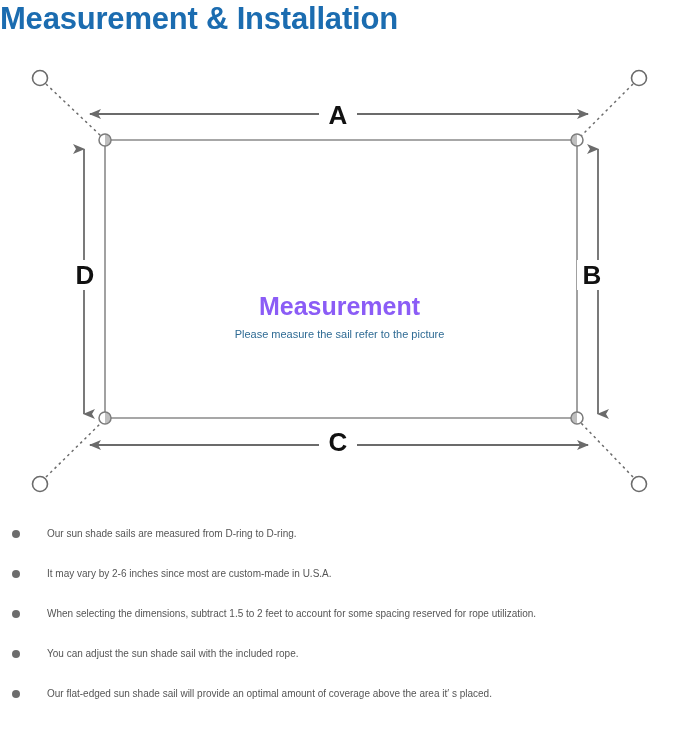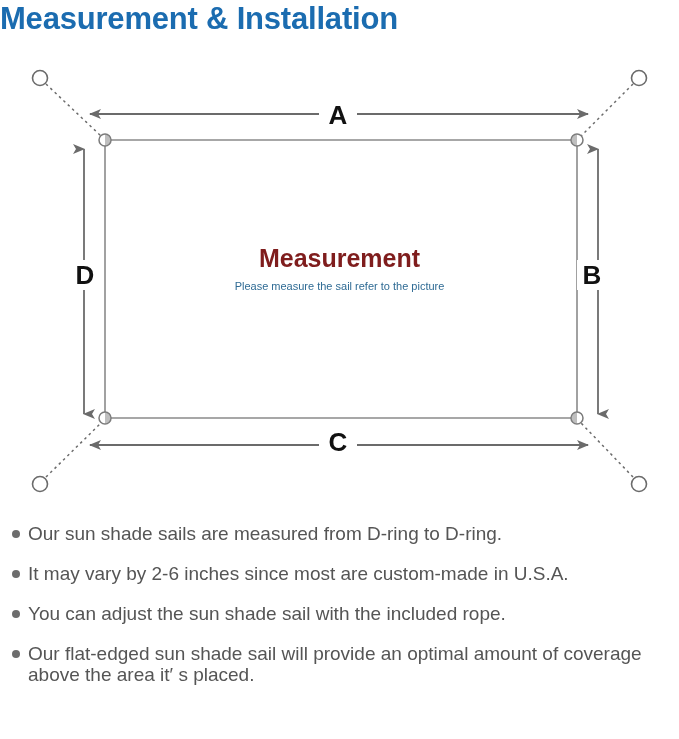--- a/index.html
+++ b/index.html
@@ -47,23 +47,24 @@
     position: absolute;
     left: 0;
     top: 194px;
     width: 679px;
     text-align: center;
     pointer-events: none;
   }
   #center-title {
     font-size: 25px;
     font-weight: bold;
-    color: #7f1d1d;
+    color: #8b5cf6;
     line-height: 32px;
     white-space: nowrap;
+    margin-top: 48px;
   }
   #center-sub {
     font-size: 11px;
     color: #2f6b94;
     line-height: 24px;
     white-space: nowrap;
   }
 
   
   .dim-letter {
@@ -82,24 +83,24 @@
 
   
   #notes {
     position: absolute;
     left: 0;
     top: 523px;
     width: 679px;
   }
   .note-item {
     position: relative;
-    padding-left: 28px;
+    padding-left: 47px;
     padding-right: 8px;
     margin-bottom: 19px;
-    font-size: 19px;
+    font-size: 10px;
     line-height: 21px;
     color: #555555;
   }
   .note-bullet {
     position: absolute;
     left: 12px;
     top: 7px;
     width: 8px;
     height: 8px;
     border-radius: 50%;
@@ -177,19 +178,23 @@
   <div class="note-item">
     <span class="note-bullet"></span>
     <span>Our sun shade sails are measured from D-ring to D-ring.</span>
   </div>
   <div class="note-item">
     <span class="note-bullet"></span>
     <span>It may vary by 2-6 inches since most are custom-made in U.S.A.</span>
   </div>
   <div class="note-item">
     <span class="note-bullet"></span>
+    <span>When selecting the dimensions, subtract 1.5 to 2 feet to account for some spacing reserved for rope utilization.</span>
+  </div>
+  <div class="note-item">
+    <span class="note-bullet"></span>
     <span>You can adjust the sun shade sail with the included rope.</span>
   </div>
   <div class="note-item">
     <span class="note-bullet"></span>
     <span>Our flat-edged sun shade sail will provide an optimal amount of coverage above the area it′ s placed.</span>
   </div>
 </div>
 
 </body></html>

